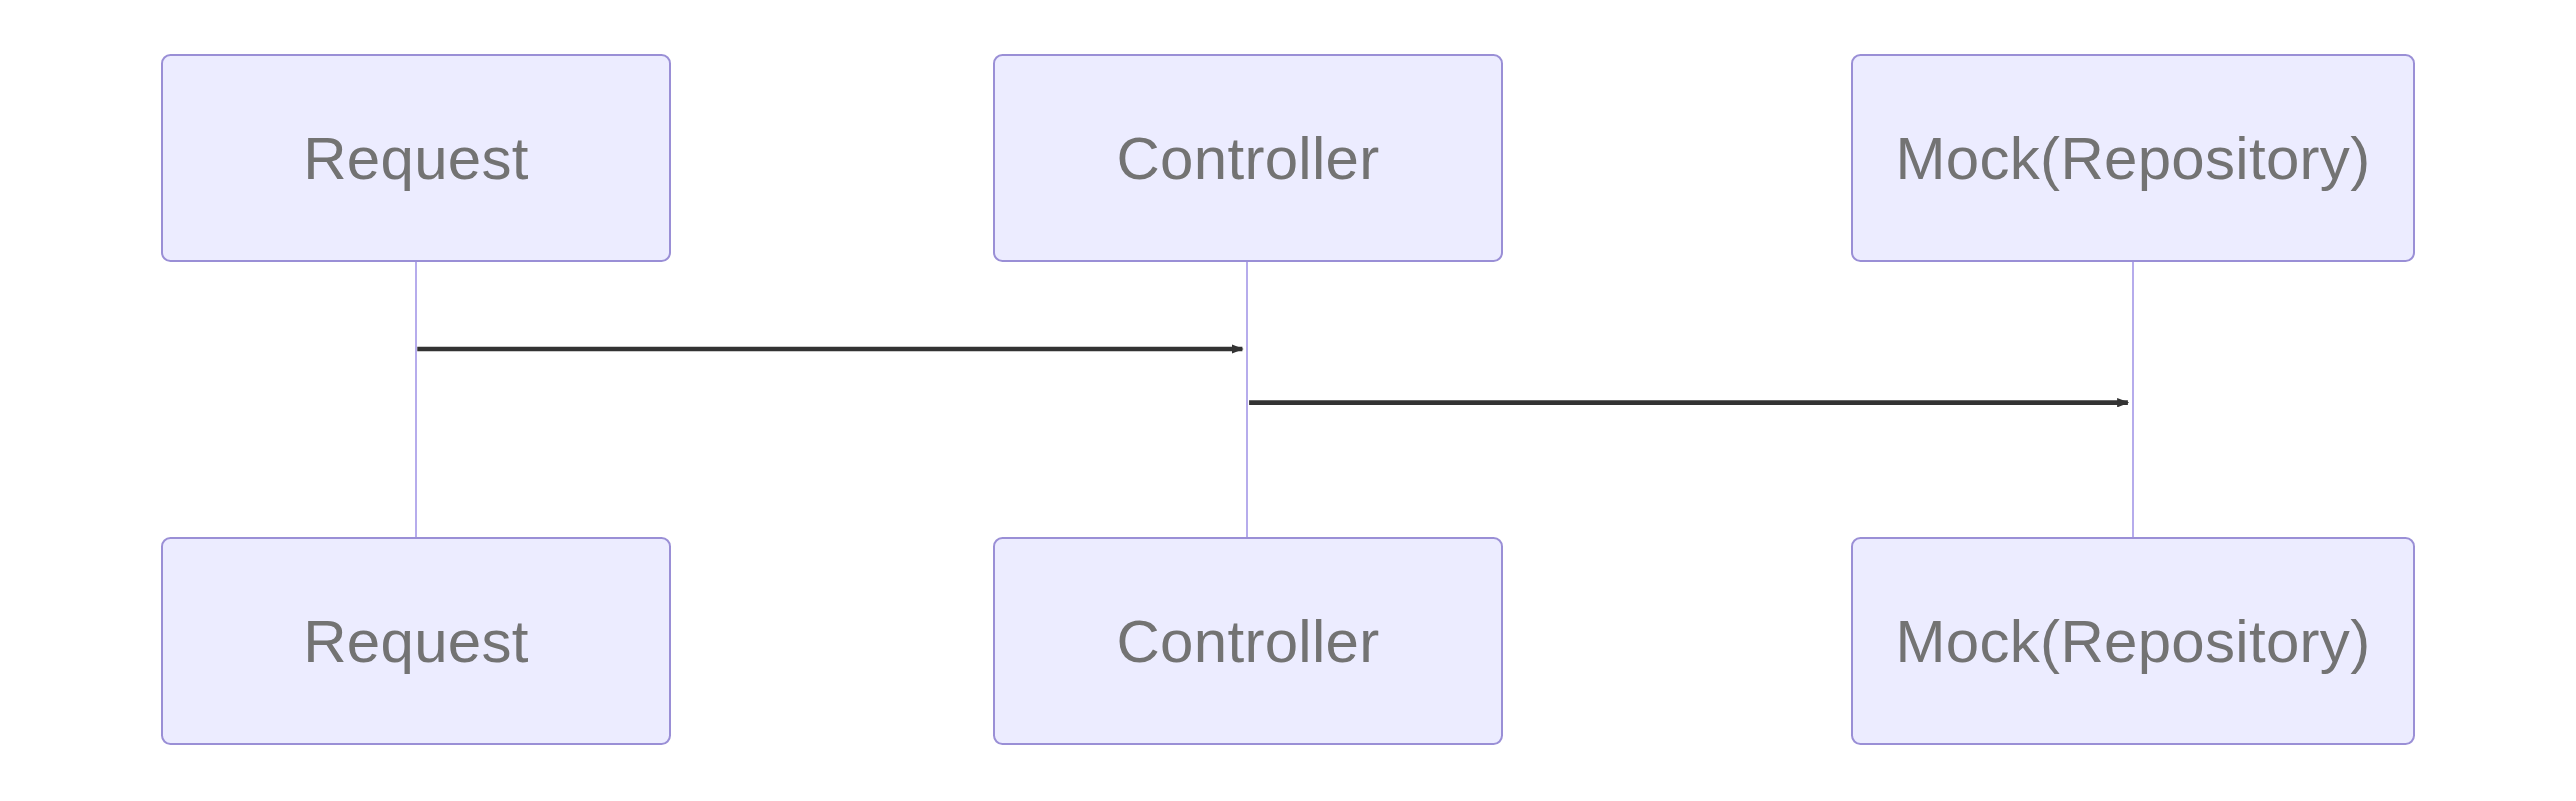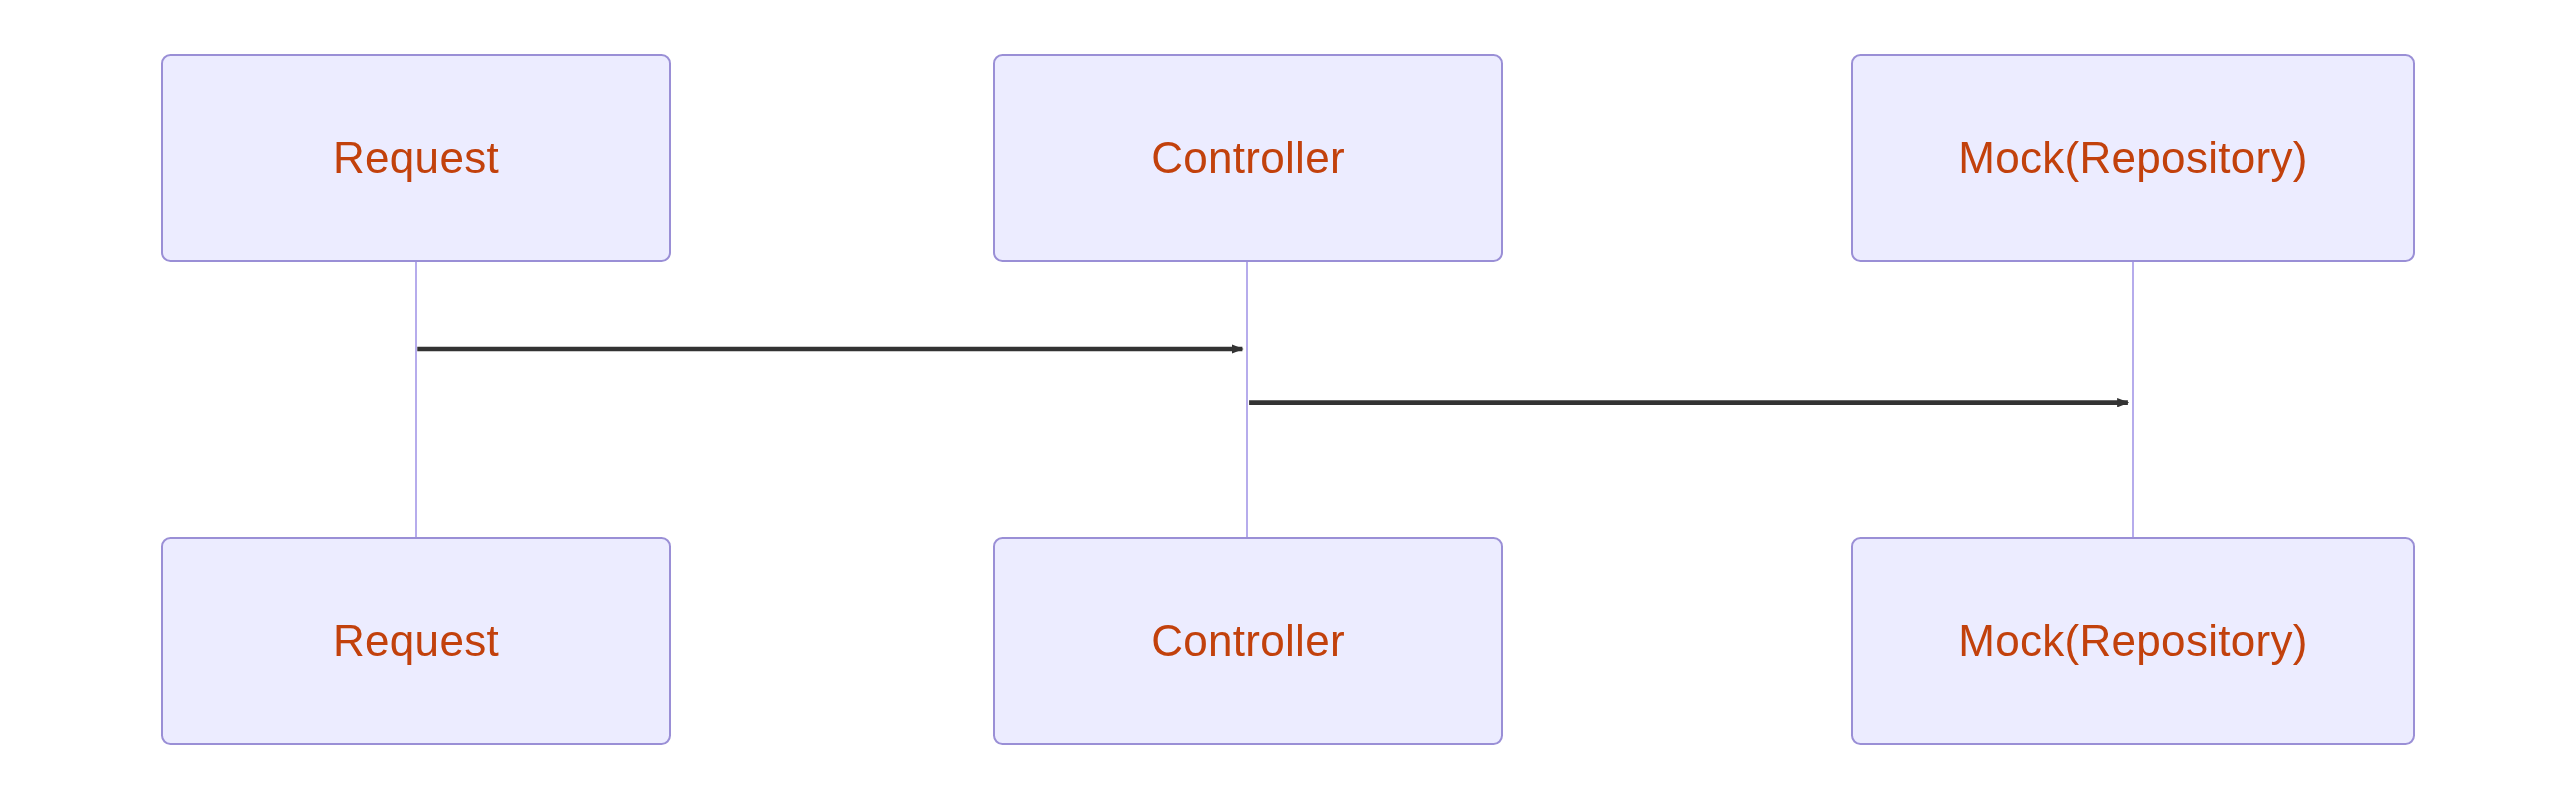--- a/index.html
+++ b/index.html
@@ -17,22 +17,22 @@
   }
   .node {
     position: absolute;
     box-sizing: border-box;
     background: #ECECFF;
     border: 2px solid #9a8fd6;
     border-radius: 9.4px;
     display: flex;
     align-items: center;
     justify-content: center;
-    color: #c2410c;
-    font-size: 44px;
+    color: #737373;
+    font-size: 60px;
     font-weight: 400;
     letter-spacing: 0.3px;
   }
   .lifeline {
     position: absolute;
     width: 0;
     border-left: 2.7px solid #b6acec;
   }
   svg.arrows {
     position: absolute;

